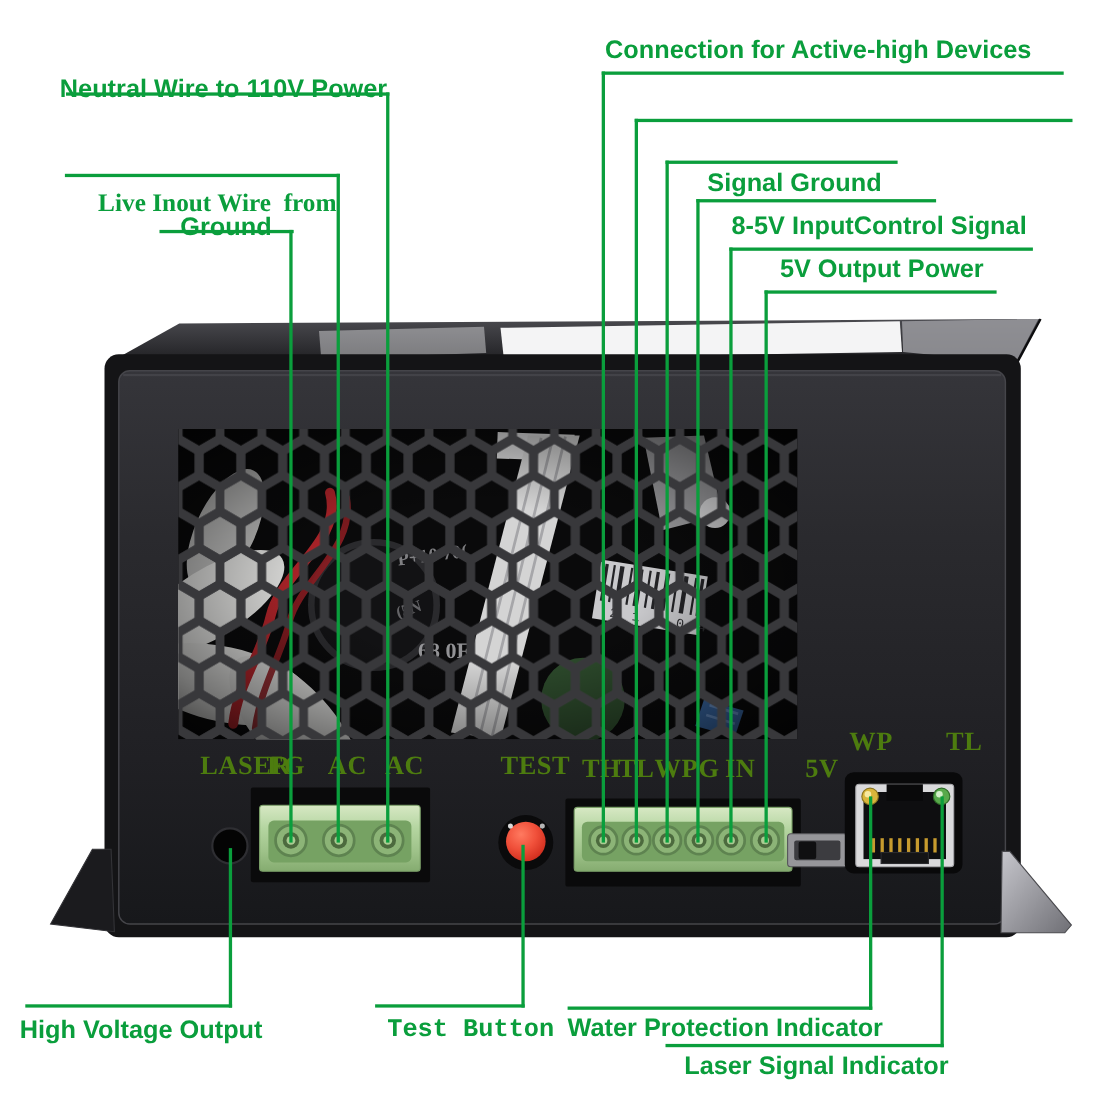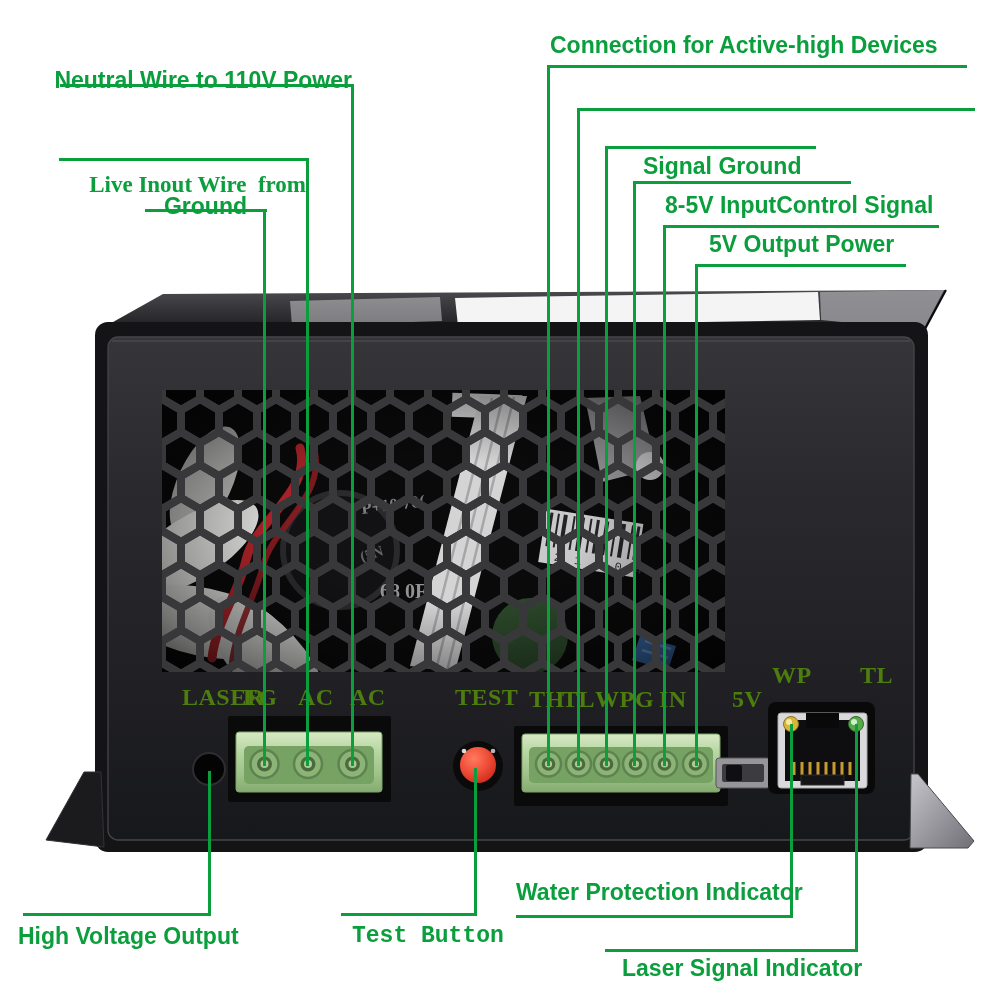--- a/index.html
+++ b/index.html
@@ -303,19 +303,19 @@
   <div class="ln" style="left:208px;top:771px;width:3px;height:145px;"></div>
   <div class="ln" style="left:23px;top:913px;width:188px;height:3px;"></div>
   <div class="ann" style="left:18px;top:923px;">High Voltage Output</div>
 
   <div class="ln" style="left:474px;top:768px;width:3px;height:148px;"></div>
   <div class="ln" style="left:341px;top:913px;width:136px;height:3px;"></div>
   <div class="ann" style="left:352px;top:923px;font-family:Liberation Mono, monospace;">Test Button</div>
 
   <div class="ln" style="left:790px;top:724px;width:3px;height:194px;"></div>
   <div class="ln" style="left:516px;top:915px;width:277px;height:3px;"></div>
-  <div class="ann" style="left:516px;top:879px;">Water Protection Indicator</div>
+  <div class="ann" style="left:516px;top:921px;">Water Protection Indicator</div>
 
   <div class="ln" style="left:855px;top:724px;width:3px;height:228px;"></div>
   <div class="ln" style="left:605px;top:949px;width:253px;height:3px;"></div>
   <div class="ann" style="left:622px;top:955px;">Laser Signal Indicator</div>
 
 </div>
 
 </body></html>

